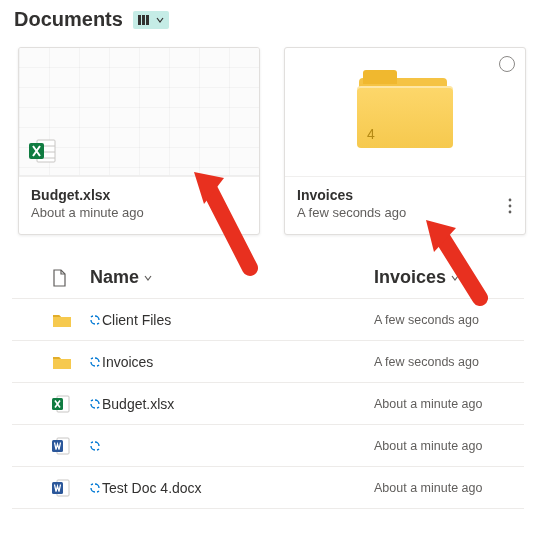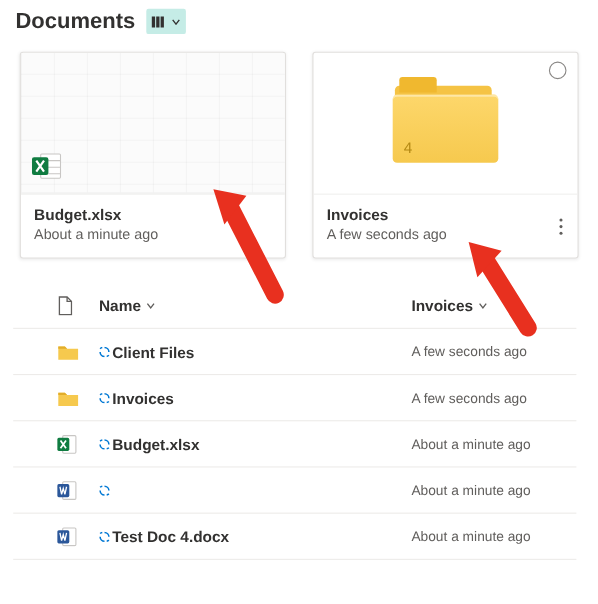--- a/index.html
+++ b/index.html
@@ -7,20 +7,21 @@
     margin: 0;
     font-family: "Segoe UI", -apple-system, sans-serif;
     font-size: 14px;
     color: #323130;
     background: #fff;
     width: 544px;
     position: relative;
   }
   .header {
     display: flex;
+    align-items: center;
     padding: 8px 14px 6px;
   }
   .header h1 {
     font-size: 20px;
     font-weight: 600;
     margin: 0 10px 0 0;
   }
   .view-toggle {
     background: #c5ece6;
     border-radius: 2px;
@@ -129,34 +130,34 @@
   .list-header, .list-row {
     display: grid;
     grid-template-columns: 40px 38px 1fr 150px;
     align-items: center;
     min-height: 42px;
     border-bottom: 1px solid #edebe9;
   }
   .list-header {
     color: #323130;
     font-weight: 600;
-    font-size: 14px;
+    font-size: 18px;
   }
   .list-header .col-name, .list-header .col-mod {
     display: flex; align-items: center; gap: 4px;
     cursor: pointer;
   }
   .col-mod { text-align: left; }
   .doc-icon-header {
     grid-column: 2;
     display: flex; align-items: center;
     color: #605e5c;
   }
   .row-name {
-    display: flex; align-items: flex-start; gap: 2px; font-weight: bold;
+    display: flex; align-items: flex-start; gap: 2px;
   }
   .row-mod {
     color: #605e5c;
     font-size: 12.5px;
   }
   .icon-cell { display:flex; align-items:center; }
 
   .chev { color:#605e5c; }
 </style>
 </head>

